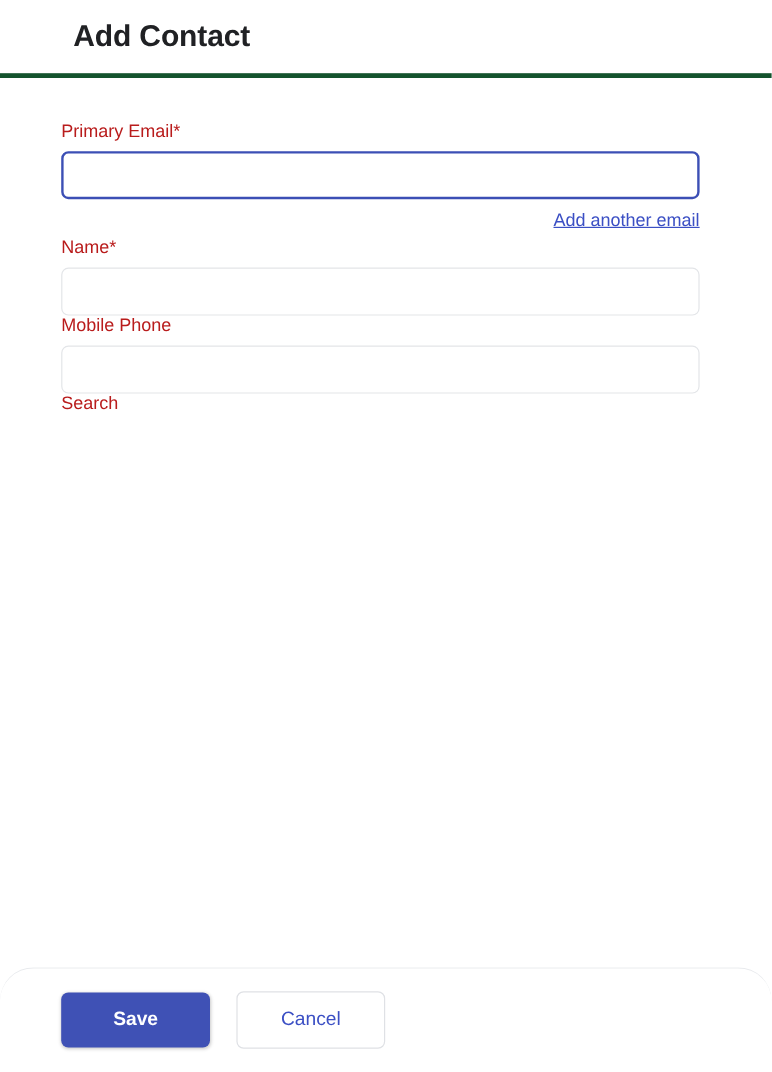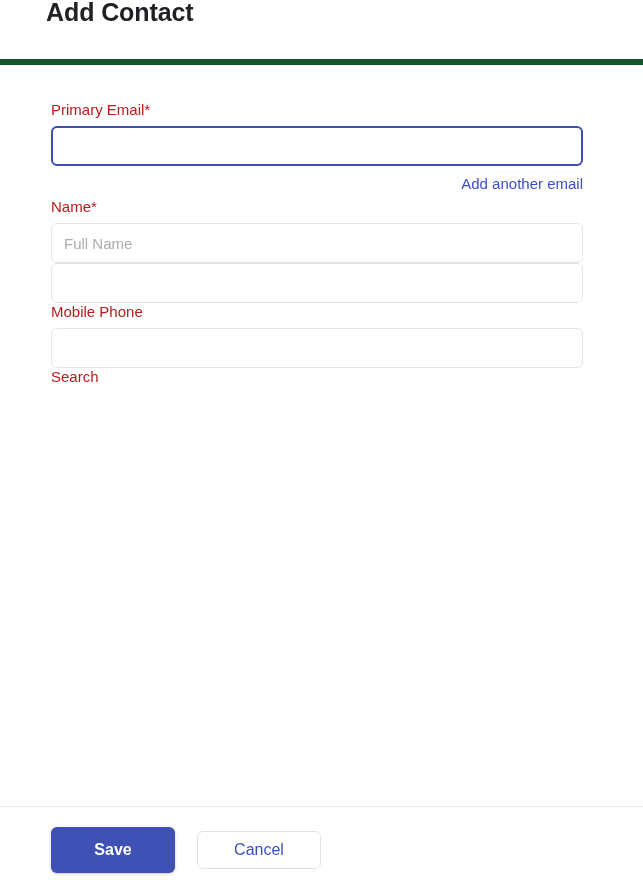--- a/index.html
+++ b/index.html
@@ -21,25 +21,25 @@
     background: #ffffff;
     display: flex;
     flex-direction: column;
     box-sizing: border-box;
   }
 
   
   .dialog-header {
     height: 65px;
     flex: 0 0 65px;
-    border-bottom: 6px solid #14532d;
+    border-bottom: 4px solid #14532d;
     box-sizing: border-box;
     display: flex;
-    align-items: flex-start;
-    padding: 0 46px;
+    align-items: center;
+    padding: 0 61px;
   }
   .dialog-title {
     font-size: 25px;
     font-weight: bold;
     color: #202124;
     letter-spacing: -0.1px;
     line-height: 1;
   }
 
   
@@ -89,54 +89,56 @@
   }
   .link-row {
     width: 532px;
     text-align: right;
     margin-top: 9px;
     margin-bottom: 5px;
   }
   .add-email-link {
     font-size: 15px;
     color: #3b4fc4;
+    text-decoration: underline;
     cursor: pointer;
   }
 
   
   .dialog-footer {
     flex: 0 0 87px;
     height: 87px;
     border-top: 1px solid #e8eaed;
     box-sizing: border-box;
     display: flex;
     align-items: center;
     padding: 0 51px;
     gap: 22px;
+    border-radius: 28px;
   }
   .btn {
     font-family: "Liberation Sans", sans-serif;
     font-size: 16px;
     border-radius: 6px;
     cursor: pointer;
     box-sizing: border-box;
     line-height: 1;
   }
   .btn-primary {
     width: 124px;
     height: 46px;
     background: #3f51b5;
     color: #ffffff;
     font-weight: bold;
     border: none;
     box-shadow: 0 1px 3px rgba(0,0,0,0.22);
   }
   .btn-secondary {
     width: 124px;
-    height: 38px;
+    height: 48px;
     background: #ffffff;
     color: #3b4fc4;
     border: 1px solid #dfe1e5;
     font-weight: normal;
   }
 </style>
 </head>
 <body>
 
 <div class="dialog">
@@ -151,21 +153,20 @@
       <label class="field-label">Primary Email*</label>
       <input class="text-input focused" type="text" autofocus="" placeholder="" style="">
     </div>
 
     <div class="link-row">
       <span class="add-email-link">Add another email</span>
     </div>
 
     <div class="field-group">
       <label class="field-label">Name*</label>
-      <input class="text-input" type="text" placeholder="Full Name" style="">
     </div>
 
 
     <div class="field-group">
       <input class="text-input" type="text" placeholder="" style="">
     </div>
 
     <div class="field-group">
       <label class="field-label">Mobile Phone</label>
       <input class="text-input" type="text" placeholder="" style="">

